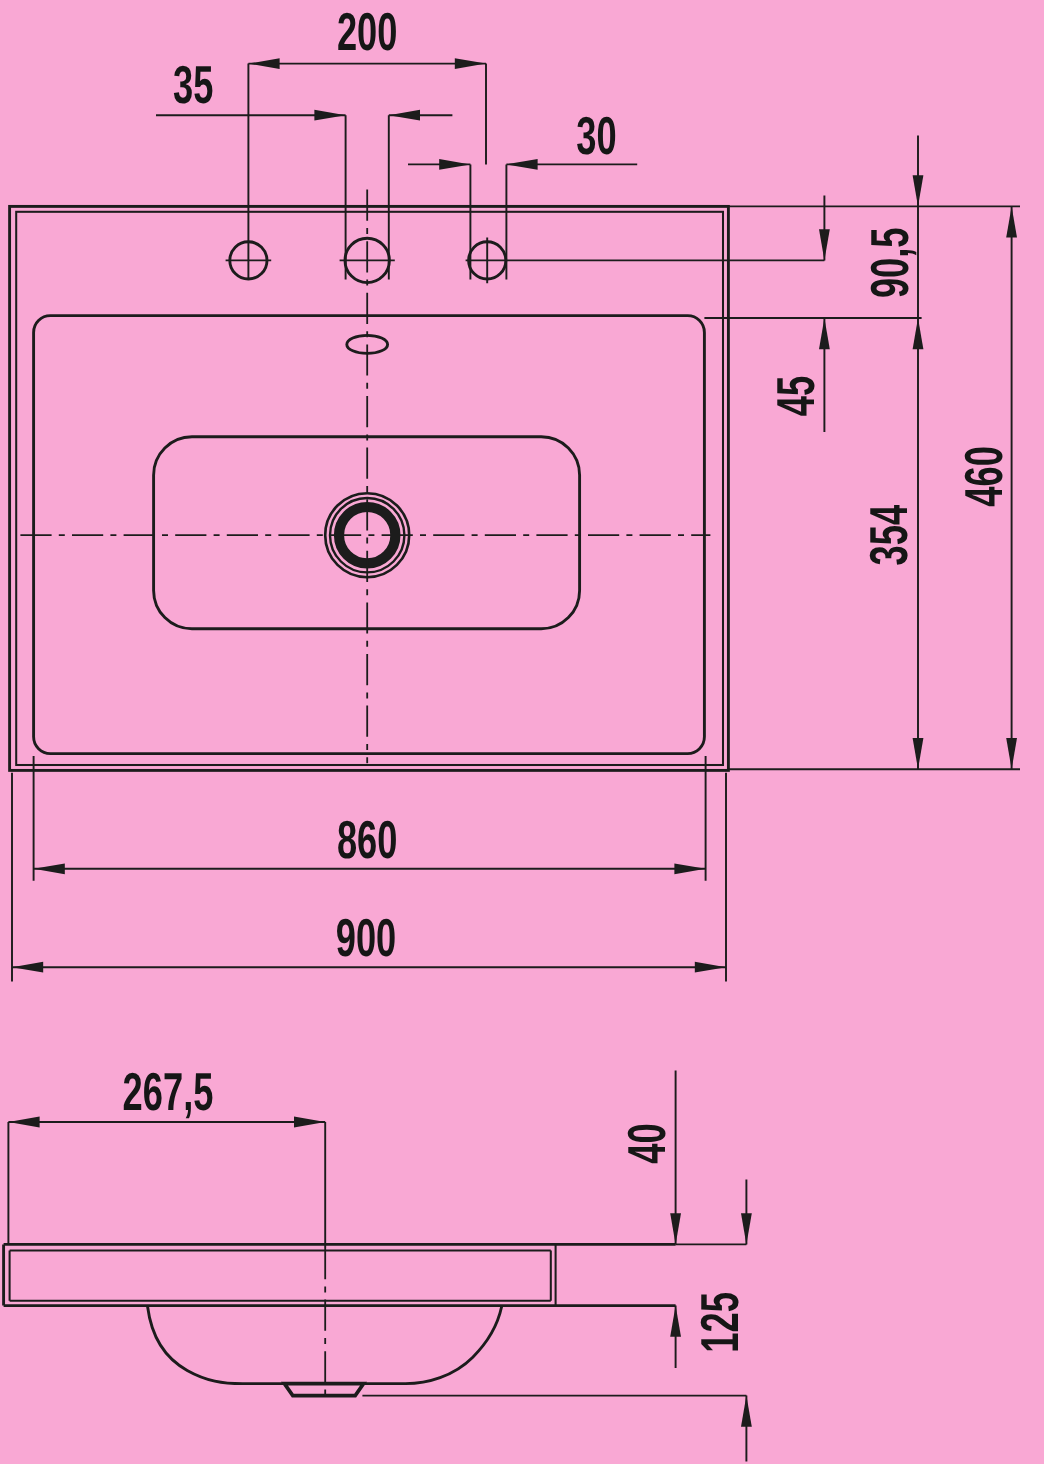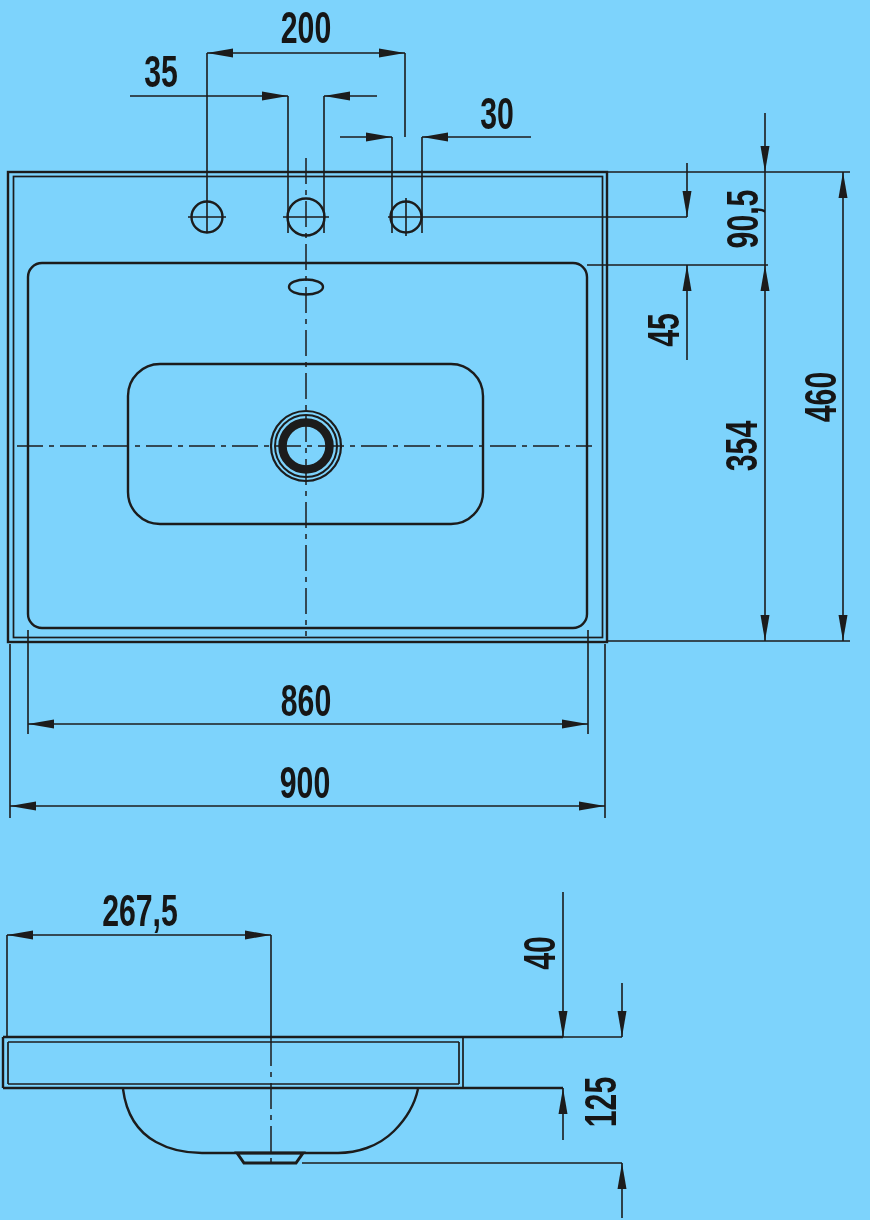--- a/index.html
+++ b/index.html
@@ -1,16 +1,16 @@
 <!DOCTYPE html>
 <html><head>
 <meta charset="utf-8">
 <style>
   html,body{margin:0;padding:0;background:#ffffff;}
-  .page{width:870px;height:1220px;background:#7dd3fc;position:relative;overflow:hidden;}
+  .page{width:870px;height:1220px;background:#f9a8d4;position:relative;overflow:hidden;}
   svg{display:block;}
   .outline{stroke:#1c1c1c;stroke-width:2.4;fill:none;stroke-linecap:butt;}
   .outline-thin{stroke:#1c1c1c;stroke-width:1.7;fill:none;}
   .dim{stroke:#1c1c1c;stroke-width:1.6;fill:none;}
   .cl{stroke:#1c1c1c;stroke-width:1.5;fill:none;stroke-dasharray:26 6 5 6;}
   .arrow{fill:#1c1c1c;stroke:none;}
   .thick{stroke:#1c1c1c;stroke-width:3;fill:none;}
   text{font-family:"Liberation Sans","DejaVu Sans",sans-serif;font-weight:bold;
        font-size:42px;fill:#161616;text-anchor:middle;dominant-baseline:central;}
 </style>

